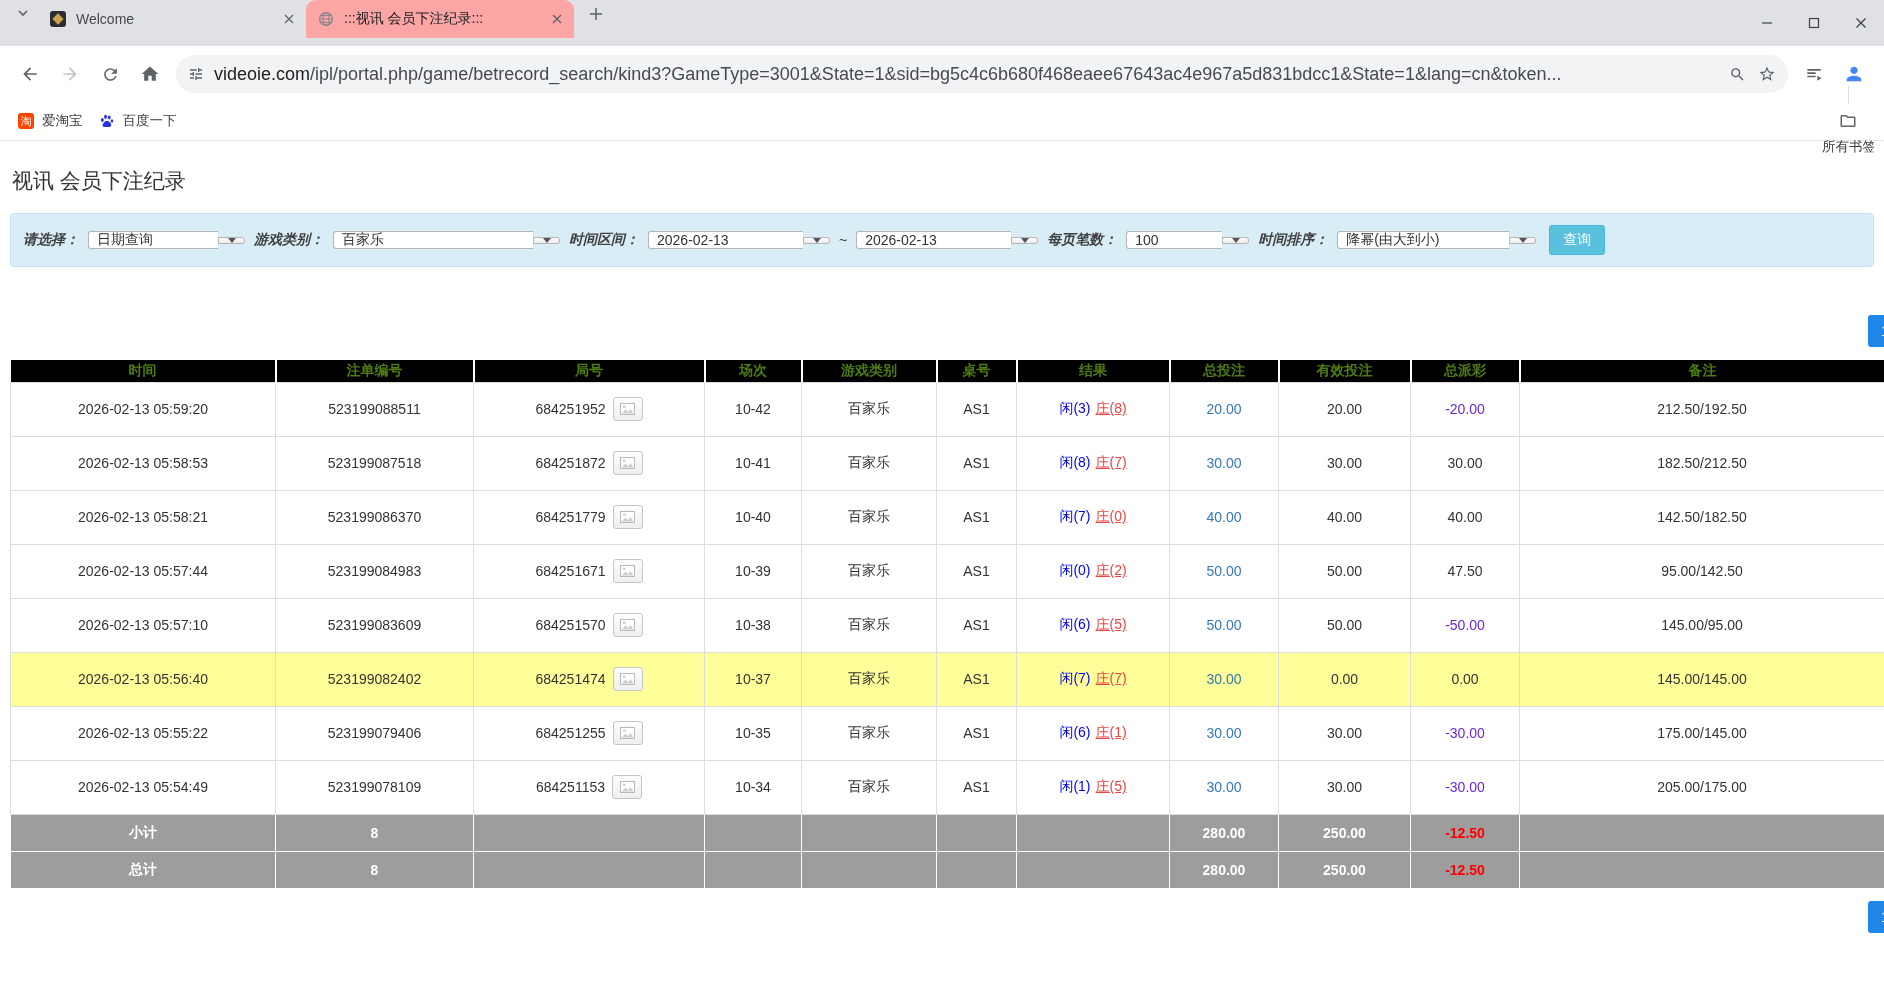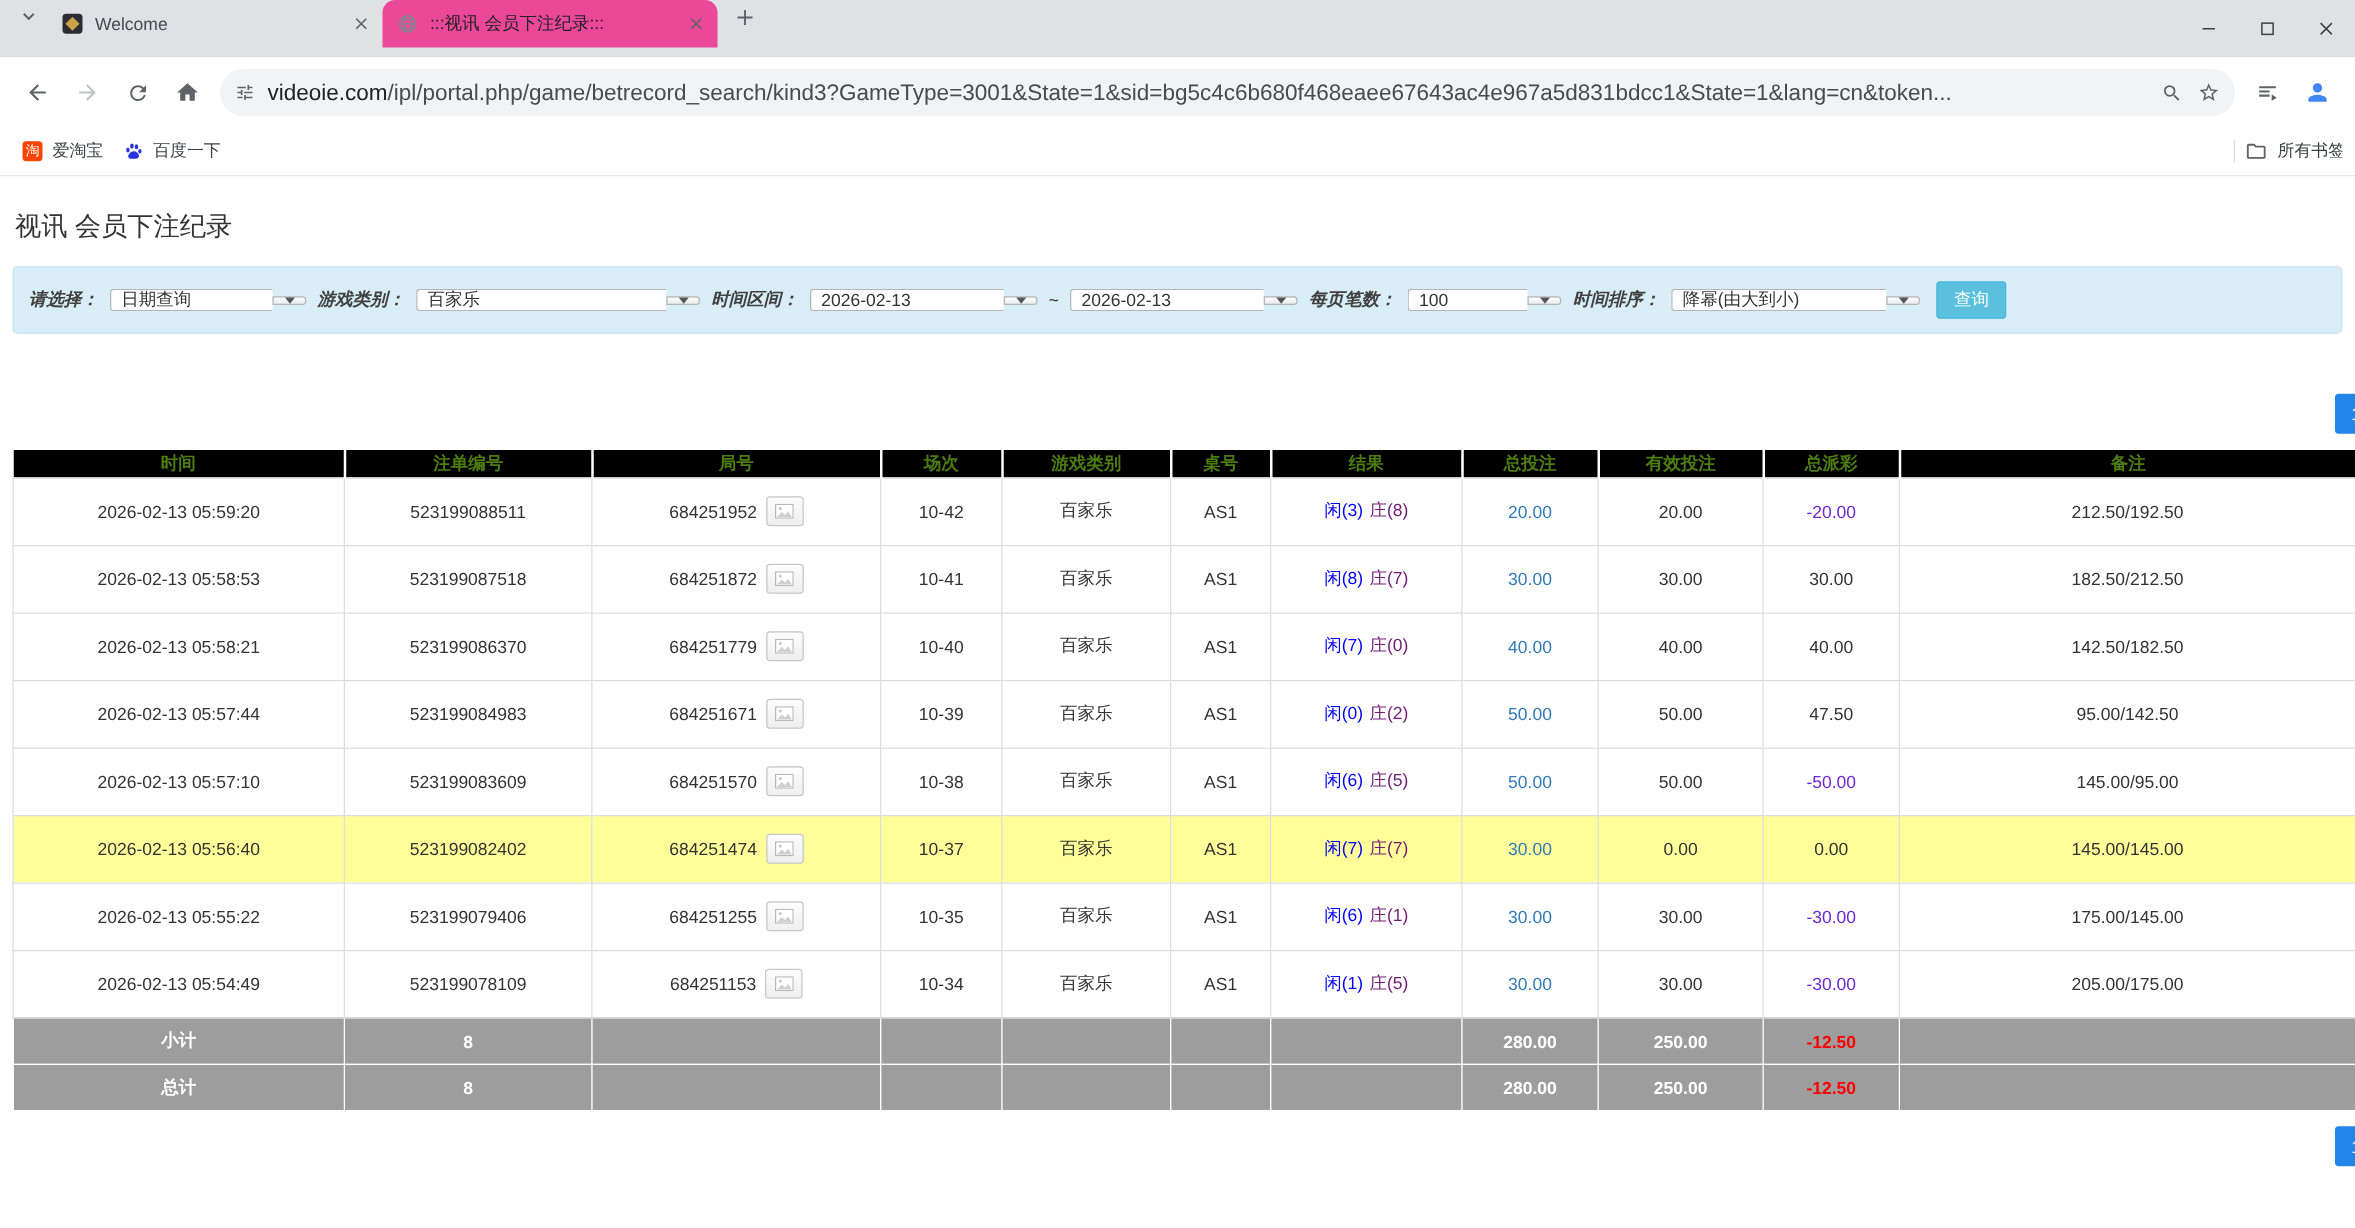--- a/index.html
+++ b/index.html
@@ -7,21 +7,21 @@
     width: 1884px; height: 982px; overflow: hidden;
     font-family: "Liberation Sans", "DejaVu Sans", sans-serif;
     background: #fff; color: #333;
   }
   svg { display: block; }
 
   
   .tabbar { height: 46px; background: #dfe1e5; display: flex; align-items: flex-start; padding-left: 6px; }
   .tab-search { width: 26px; height: 26px; margin: 0 2px 10px 4px; display: flex; align-items: center; justify-content: center; border-radius: 50%; cursor: pointer; }
   .tab { width: 268px; height: 38px; display: flex; align-items: center; padding: 0 8px 0 12px; border-radius: 10px 10px 0 0; font-size: 14px; color: #45494e; cursor: pointer; }
-  .tab.active { background: #ec4899; color: #202124; }
+  .tab.active { background: #fca5a5; color: #202124; }
   .tab .favicon { width: 16px; height: 16px; margin-right: 10px; flex: none; }
   .welcome-fav { background: #2d2b33; border-radius: 3px; position: relative; }
   .welcome-fav::after { content: ""; position: absolute; left: 4px; top: 4px; width: 8px; height: 8px; background: #c9a24a; transform: rotate(45deg); }
   .tab-title { flex: 1; overflow: hidden; white-space: nowrap; }
   .tab-close { width: 18px; height: 18px; flex: none; border-radius: 50%; display: flex; align-items: center; justify-content: center; cursor: pointer; }
   .newtab { width: 28px; height: 28px; margin: 0 0 7px 8px; display: flex; align-items: center; justify-content: center; border-radius: 50%; cursor: pointer; }
   .win-controls { margin-left: auto; display: flex; align-self: stretch; }
   .win-btn { width: 47px; display: flex; align-items: center; justify-content: center; cursor: pointer; }
 
   .toolbar { height: 56px; background: #fff; display: flex; align-items: center; padding: 0 10px; }
@@ -29,21 +29,21 @@
   .urlbar { flex: 1; min-width: 0; height: 38px; background: #f1f3f4; border-radius: 19px; display: flex; align-items: center; padding: 0 12px; margin: 0 6px; cursor: text; }
   .urlbar .site-icon { margin-right: 10px; flex: none; }
   .url-text { flex: 1; min-width: 0; font-size: 18px; white-space: nowrap; overflow: hidden; }
   .url-domain { color: #202124; }
   .url-path { color: #474b50; }
   .urlbar-right { display: flex; align-items: center; gap: 12px; margin-left: 8px; flex: none; }
 
   .bookmarks { height: 39px; background: #fff; border-bottom: 1px solid #e5e7ea; display: flex; align-items: center; padding: 0 10px; font-size: 13.5px; color: #3c4043; }
   .bm-item { display: flex; align-items: center; gap: 8px; padding: 4px 8px; border-radius: 6px; cursor: pointer; white-space: nowrap; }
   .tb-icon { width: 16px; height: 16px; background: #ff4400; border-radius: 3px; color: #fff; font-size: 11px; line-height: 16px; text-align: center; }
-  .bm-right { margin-left: auto; display: flex; align-items: center; gap: 8px; }
+  .bm-right { margin-left: auto; display: flex; align-items: center; gap: 8px; flex-direction: column; }
   .bm-divider { width: 1px; height: 18px; background: #dadce0; }
   .all-bm-label { width: 52px; overflow: hidden; white-space: nowrap; }
 
   
   .content { position: relative; width: 1884px; }
   .page-title { font-size: 21px; font-weight: 400; color: #333; margin: 26px 0 18px 12px; }
 
   .filterbar { margin: 0 10px; height: 54px; background: #d9edf7; border: 1px solid #c6e2f0; border-radius: 4px; display: flex; align-items: center; padding: 0 12px; gap: 9px; font-size: 14px; }
   .f-label { color: #404040; font-weight: bold; white-space: nowrap; font-style: italic; }
   .combo { display: flex; align-items: center; height: 38px; flex: none; }
@@ -60,21 +60,21 @@
   .pager-row.bottom { height: 44px; }
   .pager-btn { position: absolute; left: 1868px; top: 48px; width: 34px; height: 32px; background: #2086e8; color: #fff; border-radius: 3px; display: flex; align-items: center; justify-content: center; font-size: 14px; cursor: pointer; }
   .pager-row.bottom .pager-btn { top: 12px; }
 
   .bet-table { table-layout: fixed; width: 1874px; margin-left: 10px; border-collapse: collapse; font-size: 14px; }
   .bet-table th { background: #000; color: #4d7c0f; height: 22px; font-weight: bold; border-left: 2px solid #fff; text-align: center; }
   .bet-table th:first-child { border-left: none; }
   .bet-table td { height: 54px; text-align: center; border: 1px solid #ddd; color: #333; background: #fff; }
   tr.highlight td { background: #ffff99; }
   .player { color: #0000ff; margin-right: 5px; }
-  .banker { color: #701a75; }
+  .banker { color: #ef4444; text-decoration: underline; }
   .bet-link { color: #337ab7; cursor: pointer; text-decoration: none; }
   .payout.neg { color: #6d28d9; margin-top: 20px; }
   .round-wrap { display: inline-flex; align-items: center; gap: 7px; }
   .replay-btn { width: 30px; height: 24px; border: 1px solid #c6c6c6; border-radius: 3px; background: linear-gradient(#fdfdfd, #efefef); display: inline-flex; align-items: center; justify-content: center; cursor: pointer; }
   tr.foot td { background: #9d9d9d; color: #fff; font-weight: bold; height: 37px; border: 1px solid #fff; }
   tr.foot .payout-total { color: #ff0000; }
 </style>
 </head>
 <body>
 

